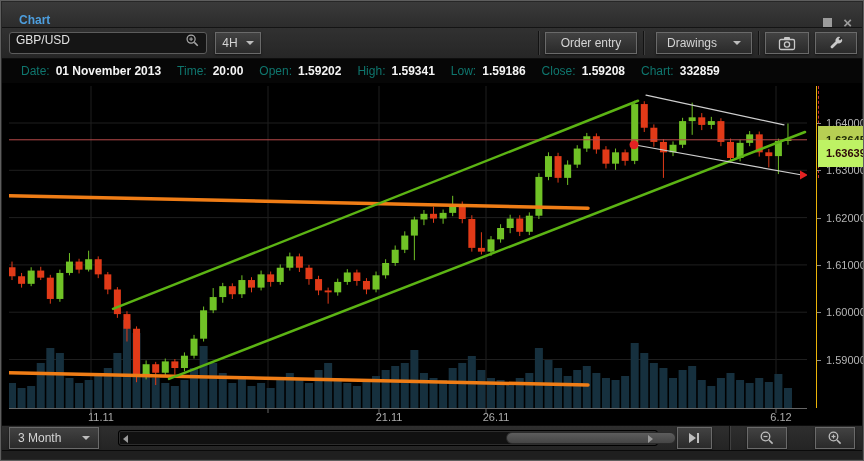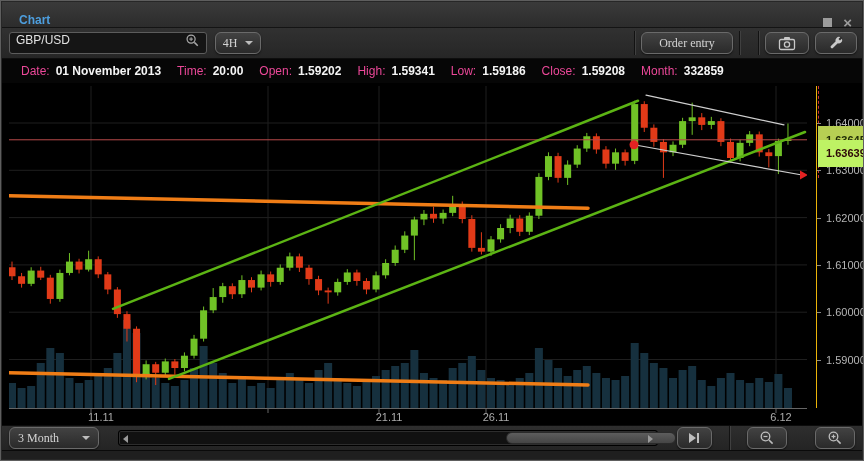--- a/index.html
+++ b/index.html
@@ -27,38 +27,38 @@
     border-bottom:1px solid #0e0e0e;
     display:flex;align-items:center;padding:0 5px 0 7px;
   }
   .symbol-field{
     width:198px;height:22px;background:#151515;
     border:1px solid #5c5c5c;border-radius:3px;
     display:flex;padding:0 6px;color:#e2e2e2;font-size:12px;
   }
   .symbol-field .grow{flex:1;}
   .btn{
-    height:22px;border:1px solid #6a6a6a;border-radius:6px;
+    height:22px;border:1px solid #6a6a6a;border-radius:0;
     background:linear-gradient(180deg,#424242,#2a2a2a);
-    color:#d4d4d4;font-size:12px;font-family:Liberation Serif, serif;
+    color:#d4d4d4;font-size:12px;font-family:Liberation Sans, sans-serif;
     display:flex;align-items:center;justify-content:center;gap:8px;
     padding:0 10px;box-shadow:0 1px 2px rgba(0,0,0,.55);
   }
   .caret{width:0;height:0;border-left:4px solid transparent;border-right:4px solid transparent;border-top:4px solid #bdbdbd;}
   .tf-btn{width:46px;margin-left:8px;}
   .grow-space{flex:1;}
   .vsep{width:1px;height:24px;background:#121212;box-shadow:1px 0 0 #404040;margin:0 6px;}
   .btn.wide{min-width:92px;justify-content:center;}
   .btn.icon-btn{width:44px;padding:0;}
   
   .infobar{
     position:absolute;top:58px;left:1px;right:1px;height:24px;background:#060606;
     display:flex;align-items:center;padding-left:19px;font-size:12px;white-space:nowrap;
   }
-  .infobar .lbl{color:#ec4899;margin-right:6px;}
+  .infobar .lbl{color:#0f766e;margin-right:6px;}
   .infobar .val{color:#f5f5f5;font-weight:bold;margin-right:16px;}
   
   .chart-area{
     position:absolute;top:82px;left:1px;right:1px;height:342px;background:#000;
   }
   #chart-svg{position:absolute;left:7px;top:3px;}
   .y-axis{
     position:absolute;left:814px;top:3px;width:57px;height:322px;
     border-left:1px solid #eab308;
   }
@@ -126,20 +126,24 @@
       <span>4H</span>
       <span class="caret"></span>
     </button>
     <span class="grow-space"></span>
     <span class="vsep"></span>
     <button class="btn wide">
       <span>Order entry</span>
     </button>
     <span class="vsep"></span>
     <span class="bb-gap"></span>
+    <button class="btn" style="min-width:96px;justify-content:space-between;">
+      <span>Drawings</span>
+      <span class="caret"></span>
+    </button>
     <span class="vsep"></span>
     <button class="btn icon-btn">
       <svg width="18" height="15" viewBox="0 0 18 15">
         <rect x="1.5" y="3.5" width="15" height="10" rx="1.5" fill="none" stroke="#c9c9c9" stroke-width="1.3"></rect>
         <rect x="6" y="1" width="6" height="3" rx="1" fill="#c9c9c9"></rect>
         <circle cx="9" cy="8.5" r="2.6" fill="none" stroke="#c9c9c9" stroke-width="1.3"></circle>
       </svg>
     </button>
     <span class="bb-gap"></span>
     <button class="btn icon-btn" style="width:42px;">
@@ -159,21 +163,21 @@
     <span class="lbl">Time:</span>
     <span class="val">20:00</span>
     <span class="lbl">Open:</span>
     <span class="val">1.59202</span>
     <span class="lbl">High:</span>
     <span class="val">1.59341</span>
     <span class="lbl">Low:</span>
     <span class="val">1.59186</span>
     <span class="lbl">Close:</span>
     <span class="val">1.59208</span>
-    <span class="lbl">Month:</span>
+    <span class="lbl">Chart:</span>
     <span class="val">332859</span>
   </div>
 
   <div class="chart-area">
     <svg id="chart-svg" width="798" height="339" viewBox="0 0 798 339">
         <g>
           <line x1="0" y1="37" x2="798" y2="37" stroke="#1f1f1f" stroke-width="1"></line>
           <line x1="0" y1="84.30000000000004" x2="798" y2="84.30000000000004" stroke="#1f1f1f" stroke-width="1"></line>
           <line x1="0" y1="131.59999999999903" x2="798" y2="131.59999999999903" stroke="#1f1f1f" stroke-width="1"></line>
           <line x1="0" y1="178.89999999999907" x2="798" y2="178.89999999999907" stroke="#1f1f1f" stroke-width="1"></line>

